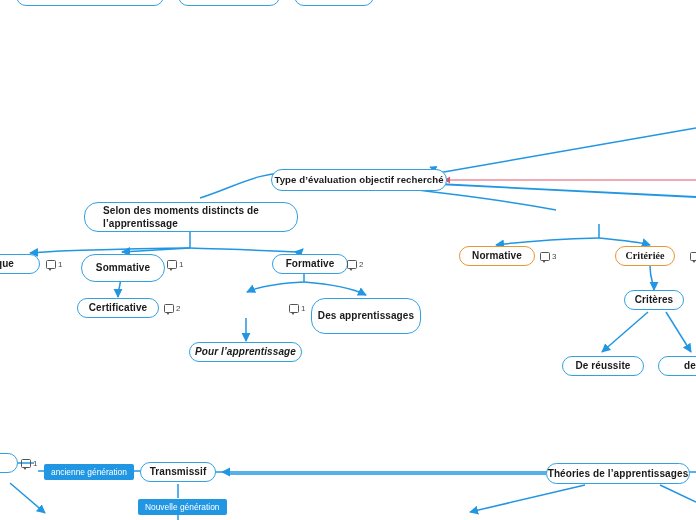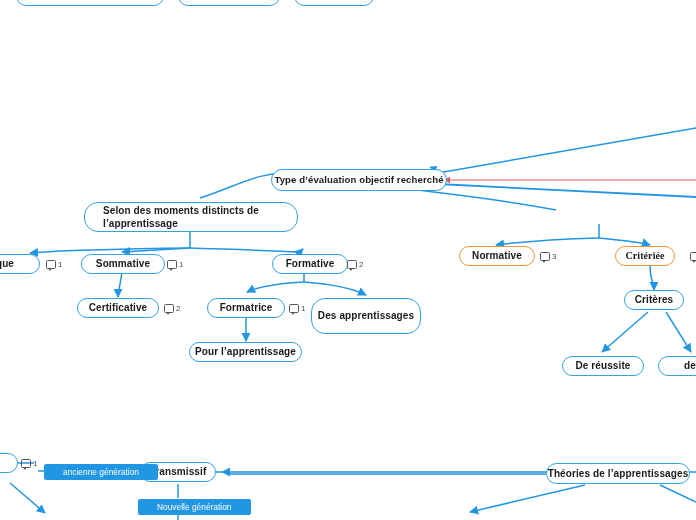--- a/index.html
+++ b/index.html
@@ -67,21 +67,21 @@
     border-left:2px solid transparent;
     border-right:2px solid transparent;
     border-top:3px solid #555;
   }
 
   .edge-label{
     position:absolute;
     background:#2196E3;
     color:#ffffff;
     font-size:8.4px;
-    padding:3px 19px;
+    padding:3px 7px;
     border-radius:2px;
     white-space:nowrap;
     z-index:4;
   }
 </style>
 </head>
 <body>
 
 <div id="canvas">
 
@@ -168,21 +168,21 @@
   </div>
 
   <div class="node" style="left:-42px;top:254px;width:82px;height:20px;">
     <span>stique</span>
   </div>
   <div class="badge" style="left:46px;top:260px;">
     <span class="cicon"></span>
     <span>1</span>
   </div>
 
-  <div class="node" style="left:81px;top:254px;width:84px;height:20px;">
+  <div class="node" style="left:81px;top:254px;width:84px;height:28px;">
     <span>Sommative</span>
   </div>
   <div class="badge" style="left:167px;top:260px;">
     <span class="cicon"></span>
     <span>1</span>
   </div>
 
   <div class="node" style="left:272px;top:254px;width:76px;height:20px;">
     <span>Formative</span>
   </div>
@@ -192,33 +192,30 @@
   </div>
 
   <div class="node" style="left:77px;top:298px;width:82px;height:20px;">
     <span>Certificative</span>
   </div>
   <div class="badge" style="left:164px;top:304px;">
     <span class="cicon"></span>
     <span>2</span>
   </div>
 
-  <div class="node" style="left:207px;top:298px;width:78px;height:20px;">
-    <span>Formatrice</span>
-  </div>
   <div class="badge" style="left:289px;top:304px;">
     <span class="cicon"></span>
     <span>1</span>
   </div>
 
   <div class="node" style="left:311px;top:298px;width:110px;height:36px;">
     <span>Des apprentissages</span>
   </div>
 
-  <div class="node" style="left:189px;top:342px;width:113px;height:20px;">
+  <div class="node" style="left:189px;top:342px;width:113px;height:20px;font-style:italic;">
     <span>Pour l’apprentissage</span>
   </div>
 
 
   <div class="node orange" style="left:459px;top:246px;width:76px;height:20px;">
     <span>Normative</span>
   </div>
   <div class="badge" style="left:540px;top:252px;">
     <span class="cicon"></span>
     <span>3</span>

